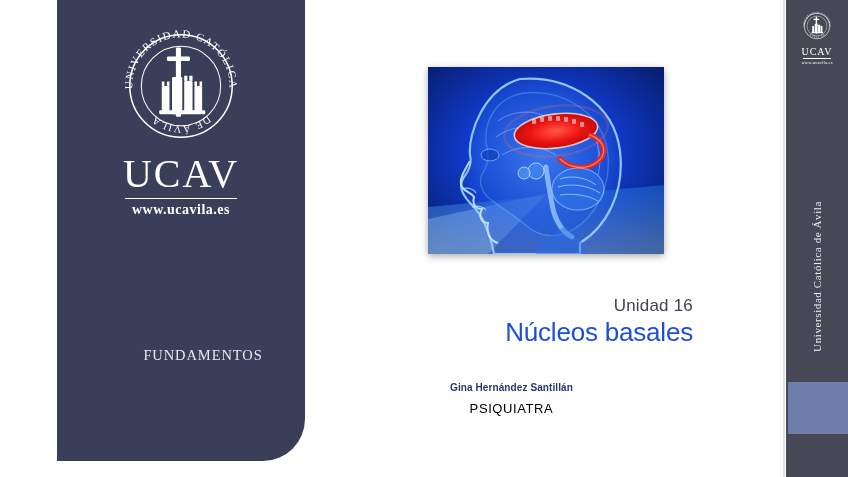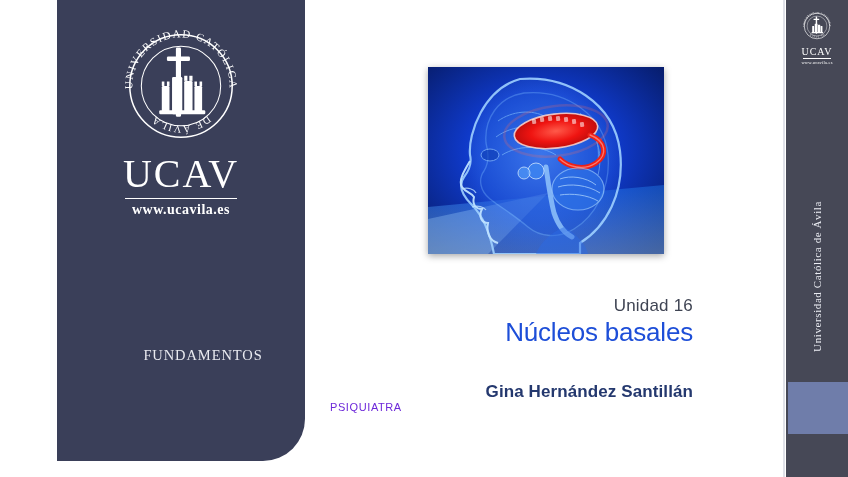--- a/index.html
+++ b/index.html
@@ -117,34 +117,34 @@
     font-size: 26px;
     color: #1d4ed8;
     letter-spacing: -0.2px;
     line-height: 1.12;
   }
   .author {
     position: absolute;
     left: 330px;
     top: 382px;
     width: 363px;
-    text-align: right;
-    font-size: 17px;
+    text-align: center;
+    font-size: 10px;
     font-weight: 700;
     color: #24386e;
     letter-spacing: 0.1px;
   }
   .role {
     position: absolute;
     left: 330px;
     top: 401px;
     width: 363px;
-    text-align: left;
-    font-size: 11px;
-    color: #6d28d9;
+    text-align: center;
+    font-size: 13px;
+    color: #000000;
     letter-spacing: 0.6px;
   }
 
   
   .right-bar {
     position: absolute;
     left: 786px;
     top: 0;
     width: 62px;
     height: 477px;

